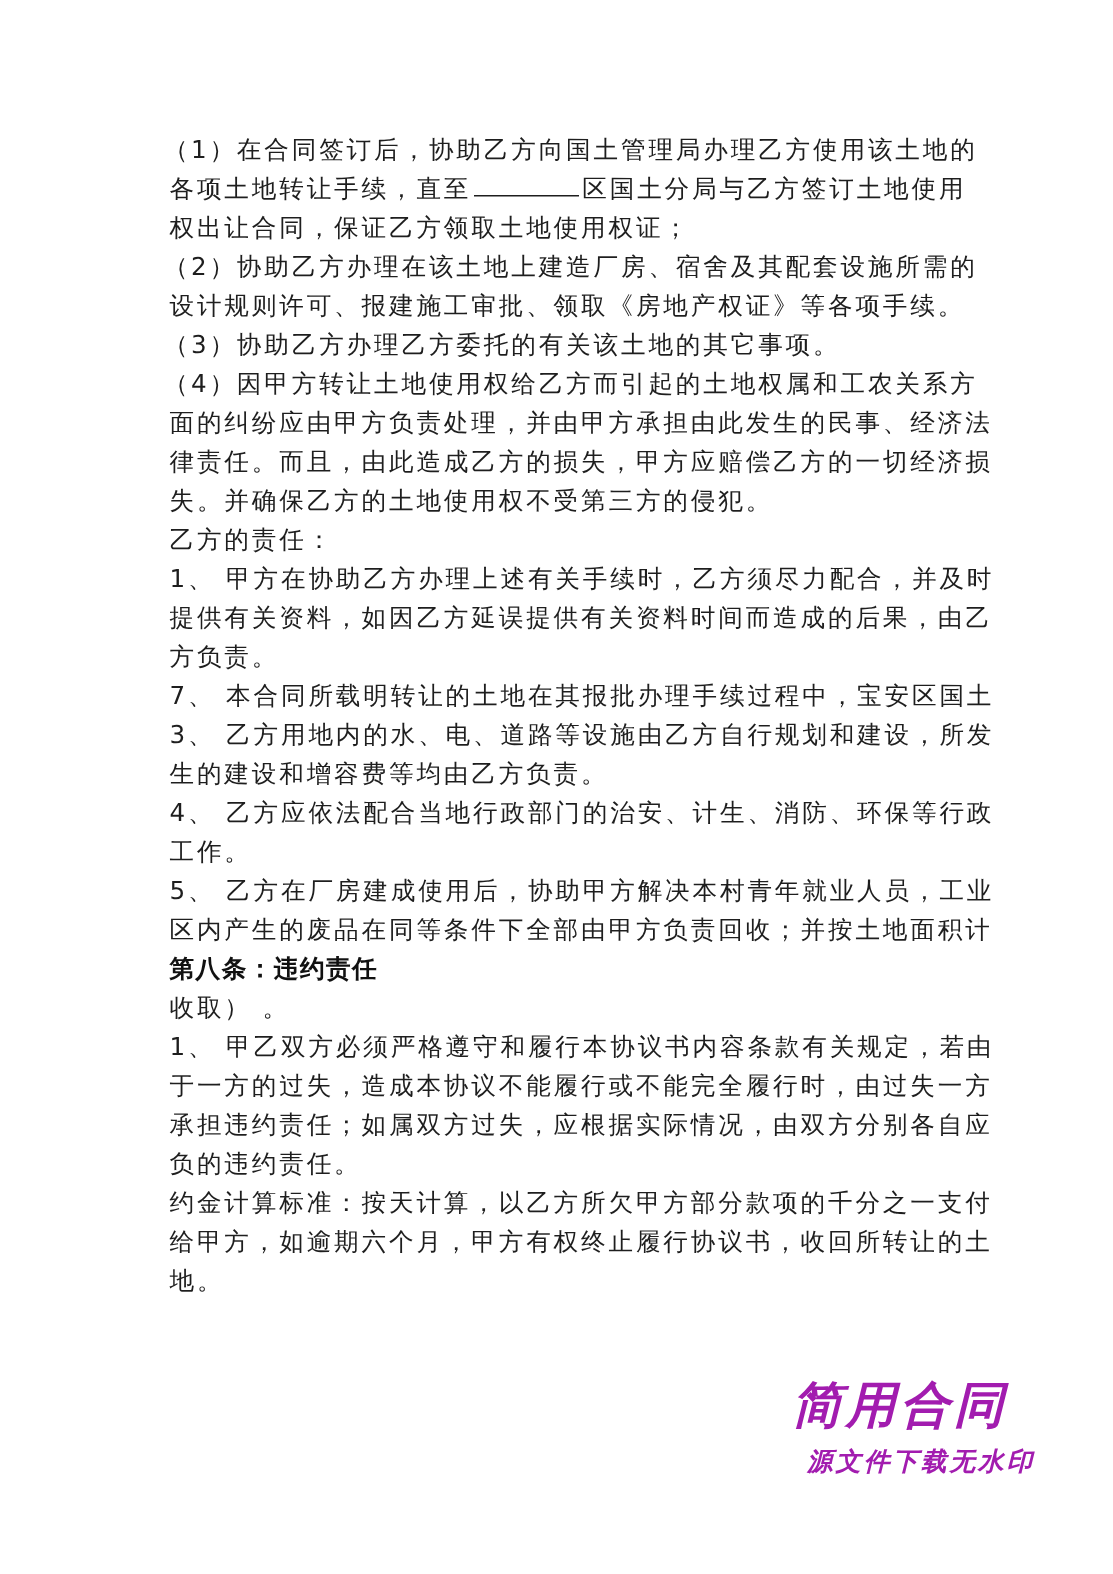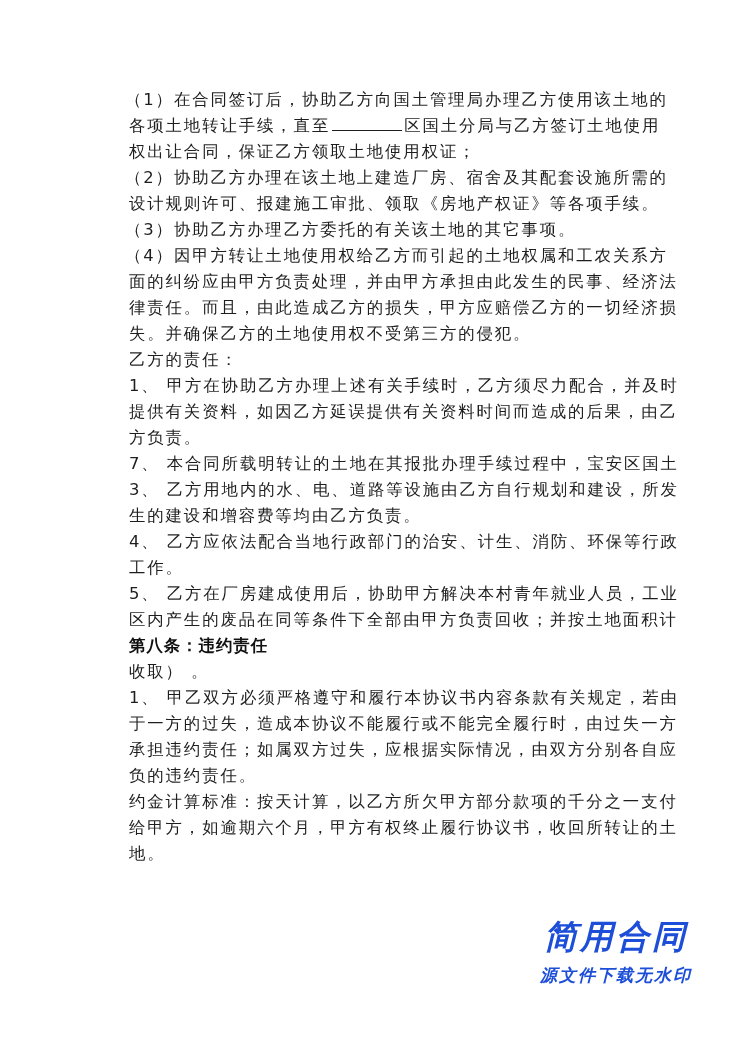--- a/index.html
+++ b/index.html
@@ -8,21 +8,21 @@
     background: #ffffff;
   }
   body {
     width: 742px;
     height: 1049px;
     position: relative;
     overflow: hidden;
   }
   .page {
     position: absolute;
-    left: 16px; top: 0;
+    left: 0; top: 0;
     width: 705px;
     height: 1049px;
     background: #ffffff;
   }
   .content {
     position: absolute;
     left: 113px;
     top: 87px;
     width: 520px;
     font-family: "DejaVu Sans", "Liberation Sans", sans-serif;
@@ -51,38 +51,39 @@
     height: 16px;
     vertical-align: baseline;
     margin: 0 2px;
   }
   .watermark {
     position: absolute;
     left: 510px;
     top: 918px;
     width: 180px;
     text-align: center;
-    color: #1d4ed8;
+    color: #a21caf;
     font-family: "DejaVu Sans", "Liberation Sans", sans-serif;
     font-weight: bold;
     font-style: italic;
     user-select: none;
   }
   .watermark .wm-main {
     display: block;
     font-size: 33px;
     line-height: 38px;
     letter-spacing: 3px;
   }
   .watermark .wm-sub {
     display: block;
     margin-top: 8px;
     font-size: 17px;
     line-height: 22px;
     letter-spacing: 2px;
+    text-align: right;
   }
 </style>
 </head>
 <body>
 
 <div class="page">
   <div class="content">
     <span class="line indent-paren">（1）在合同签订后，协助乙方向国土管理局办理乙方使用该土地的</span>
     <span class="line"><span>各项土地转让手续，直至</span><span class="blank"></span><span>区国土分局与乙方签订土地使用</span></span>
     <span class="line">权出让合同，保证乙方领取土地使用权证；</span>

